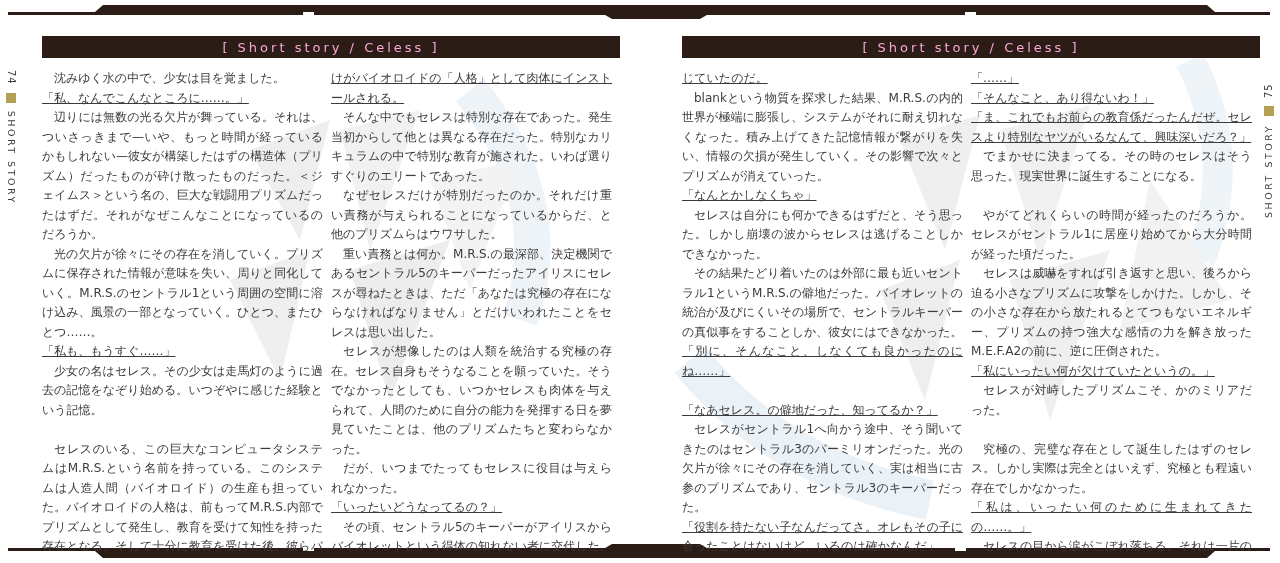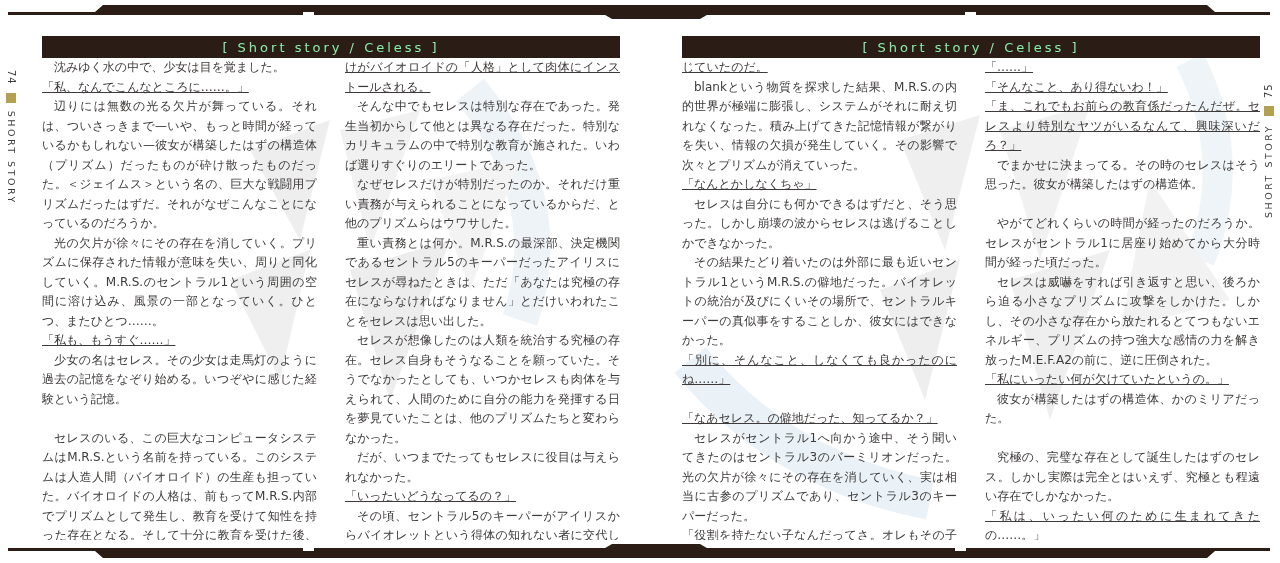--- a/index.html
+++ b/index.html
@@ -3,23 +3,23 @@
 <meta charset="utf-8">
 <style>
   html,body{margin:0;padding:0;background:#ffffff;}
   .canvas{position:relative;width:1280px;height:563px;background:#ffffff;overflow:hidden;
           font-family:"DejaVu Sans","Liberation Sans",sans-serif;}
   svg.deco{position:absolute;left:0;z-index:1;}
   svg.wm{position:absolute;left:0;top:0;z-index:0;}
   .page{position:absolute;top:36px;width:578px;z-index:2;}
   .page-left{left:42px;}
   .page-right{left:682px;}
-  .page-header{height:22px;background:#2b1c15;color:#86efac;text-align:center;
+  .page-header{height:22px;background:#2b1c15;color:#f9a8d4;text-align:center;
                font-size:13px;line-height:23px;letter-spacing:3px;}
-  .page-body{display:flex;gap:28px;height:482px;overflow:hidden;}
+  .page-body{display:flex;gap:8px;margin-top:11px;height:482px;overflow:hidden;}
   .col{width:281px;}
   .para{margin:0;font-size:12px;line-height:19.5px;text-align:justify;color:#3d3a39;
         word-break:break-all;}
   .para.indent{text-indent:12px;}
   .para.flush,.para.dialogue{text-indent:0;text-decoration:underline;}
   .para.gap{height:19.5px;}
   .rail{position:absolute;z-index:2;display:flex;align-items:center;white-space:nowrap;
         color:#3b3b3b;font-size:9.5px;letter-spacing:2.5px;}
   .rail-left{left:17px;top:70px;transform:rotate(90deg);transform-origin:0 0;}
   .rail-right{left:1263px;top:218px;transform:rotate(-90deg);transform-origin:0 0;}
@@ -113,26 +113,26 @@
           <p class="para dialogue">「別に、そんなこと、しなくても良かったのにね……」</p>
           <p class="para gap"></p>
           <p class="para dialogue">「なあセレス。の僻地だった、知ってるか？」</p>
           <p class="para indent">セレスがセントラル1へ向かう途中、そう聞いてきたのはセントラル3のバーミリオンだった。光の欠片が徐々にその存在を消していく、実は相当に古参のプリズムであり、セントラル3のキーパーだった。</p>
           <p class="para dialogue">「役割を持たない子なんだってさ。オレもその子に会ったことはないけど、いるのは確かなんだ」</p>
         </div>
       <div class="col">
           <p class="para dialogue">「……」</p>
           <p class="para dialogue">「そんなこと、あり得ないわ！」</p>
           <p class="para dialogue">「ま、これでもお前らの教育係だったんだぜ。セレスより特別なヤツがいるなんて、興味深いだろ？」</p>
-          <p class="para indent">でまかせに決まってる。その時のセレスはそう思った。彼女が構築したはずの構造体。</p>
+          <p class="para indent">でまかせに決まってる。その時のセレスはそう思った。現実世界に誕生することになる。</p>
           <p class="para gap"></p>
           <p class="para indent">やがてどれくらいの時間が経ったのだろうか。セレスがセントラル1に居座り始めてから大分時間が経った頃だった。</p>
           <p class="para indent">セレスは威嚇をすれば引き返すと思い、後ろから迫る小さなプリズムに攻撃をしかけた。しかし、その小さな存在から放たれるとてつもないエネルギー、プリズムの持つ強大な感情の力を解き放ったM.E.F.A2の前に、逆に圧倒された。</p>
           <p class="para dialogue">「私にいったい何が欠けていたというの。」</p>
-          <p class="para indent">彼女が構築したはずの構造体、かのミリアだった。</p>
+          <p class="para indent">セレスが対峙したプリズムこそ、かのミリアだった。</p>
           <p class="para gap"></p>
           <p class="para indent">究極の、完璧な存在として誕生したはずのセレス。しかし実際は完全とはいえず、究極とも程遠い存在でしかなかった。</p>
           <p class="para dialogue">「私は、いったい何のために生まれてきたの……。」</p>
           <p class="para indent">セレスの目から涙がこぼれ落ちる。それは一片の光る欠片となって、セレスのそばを通り過ぎる。</p>
         </div>
     </div>
   </div>
 
 </div>
 

